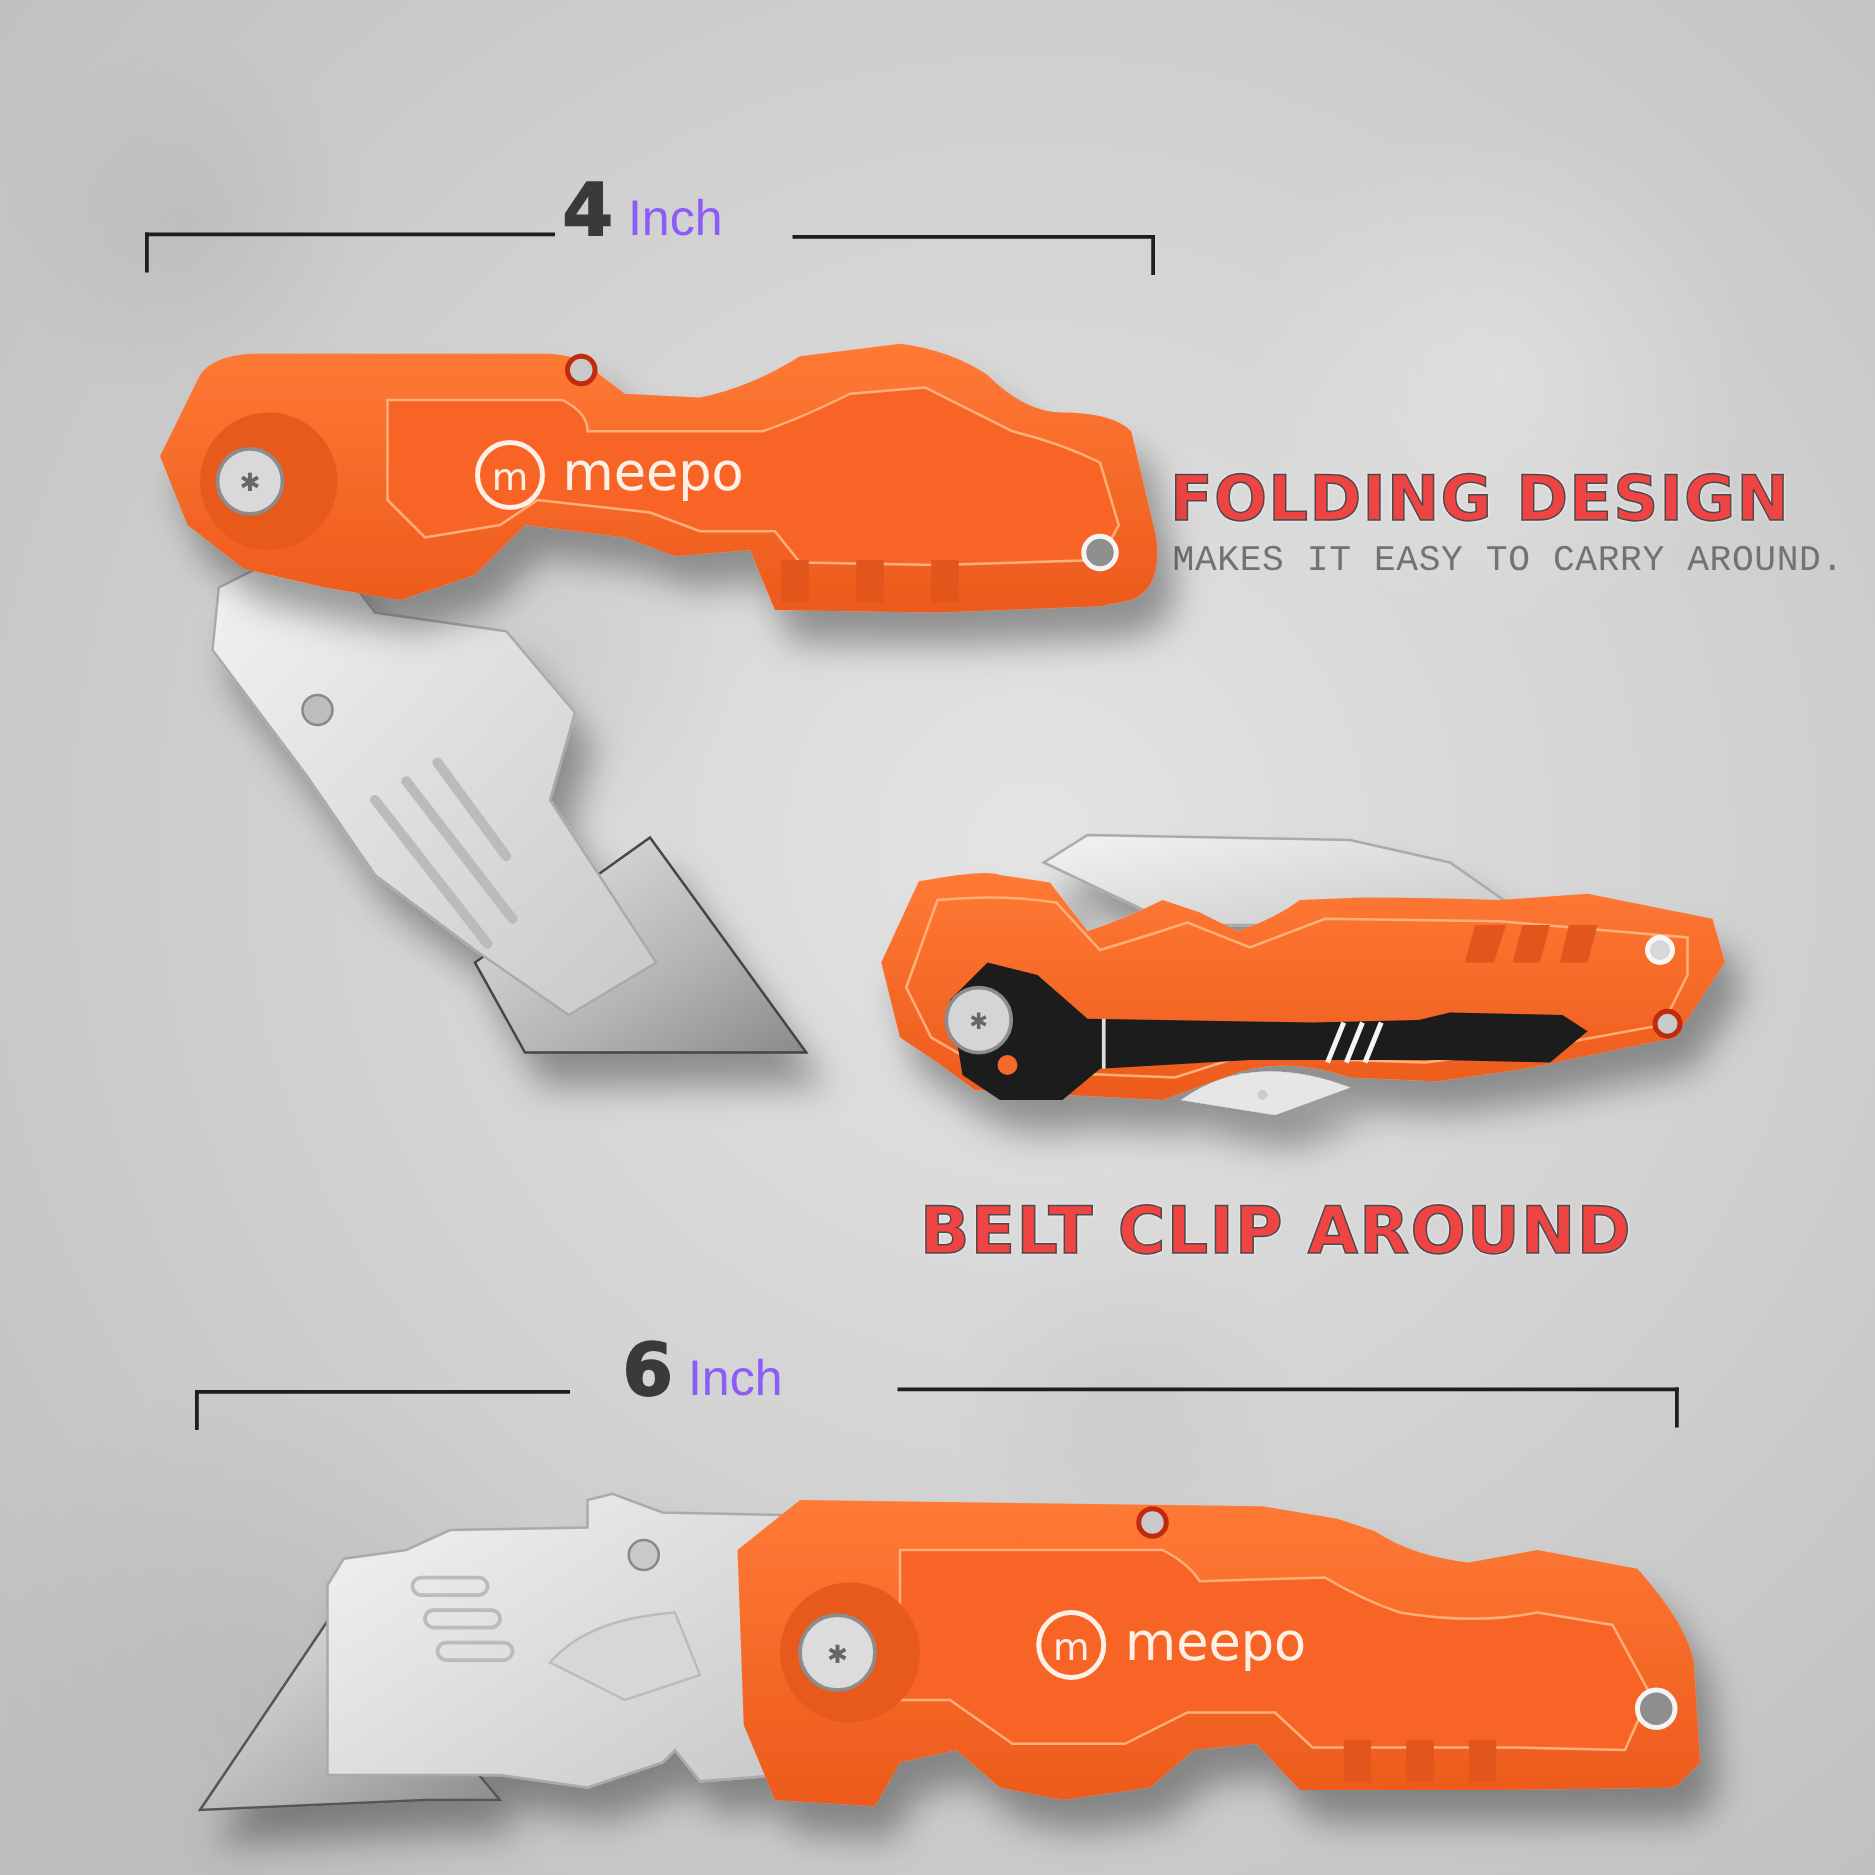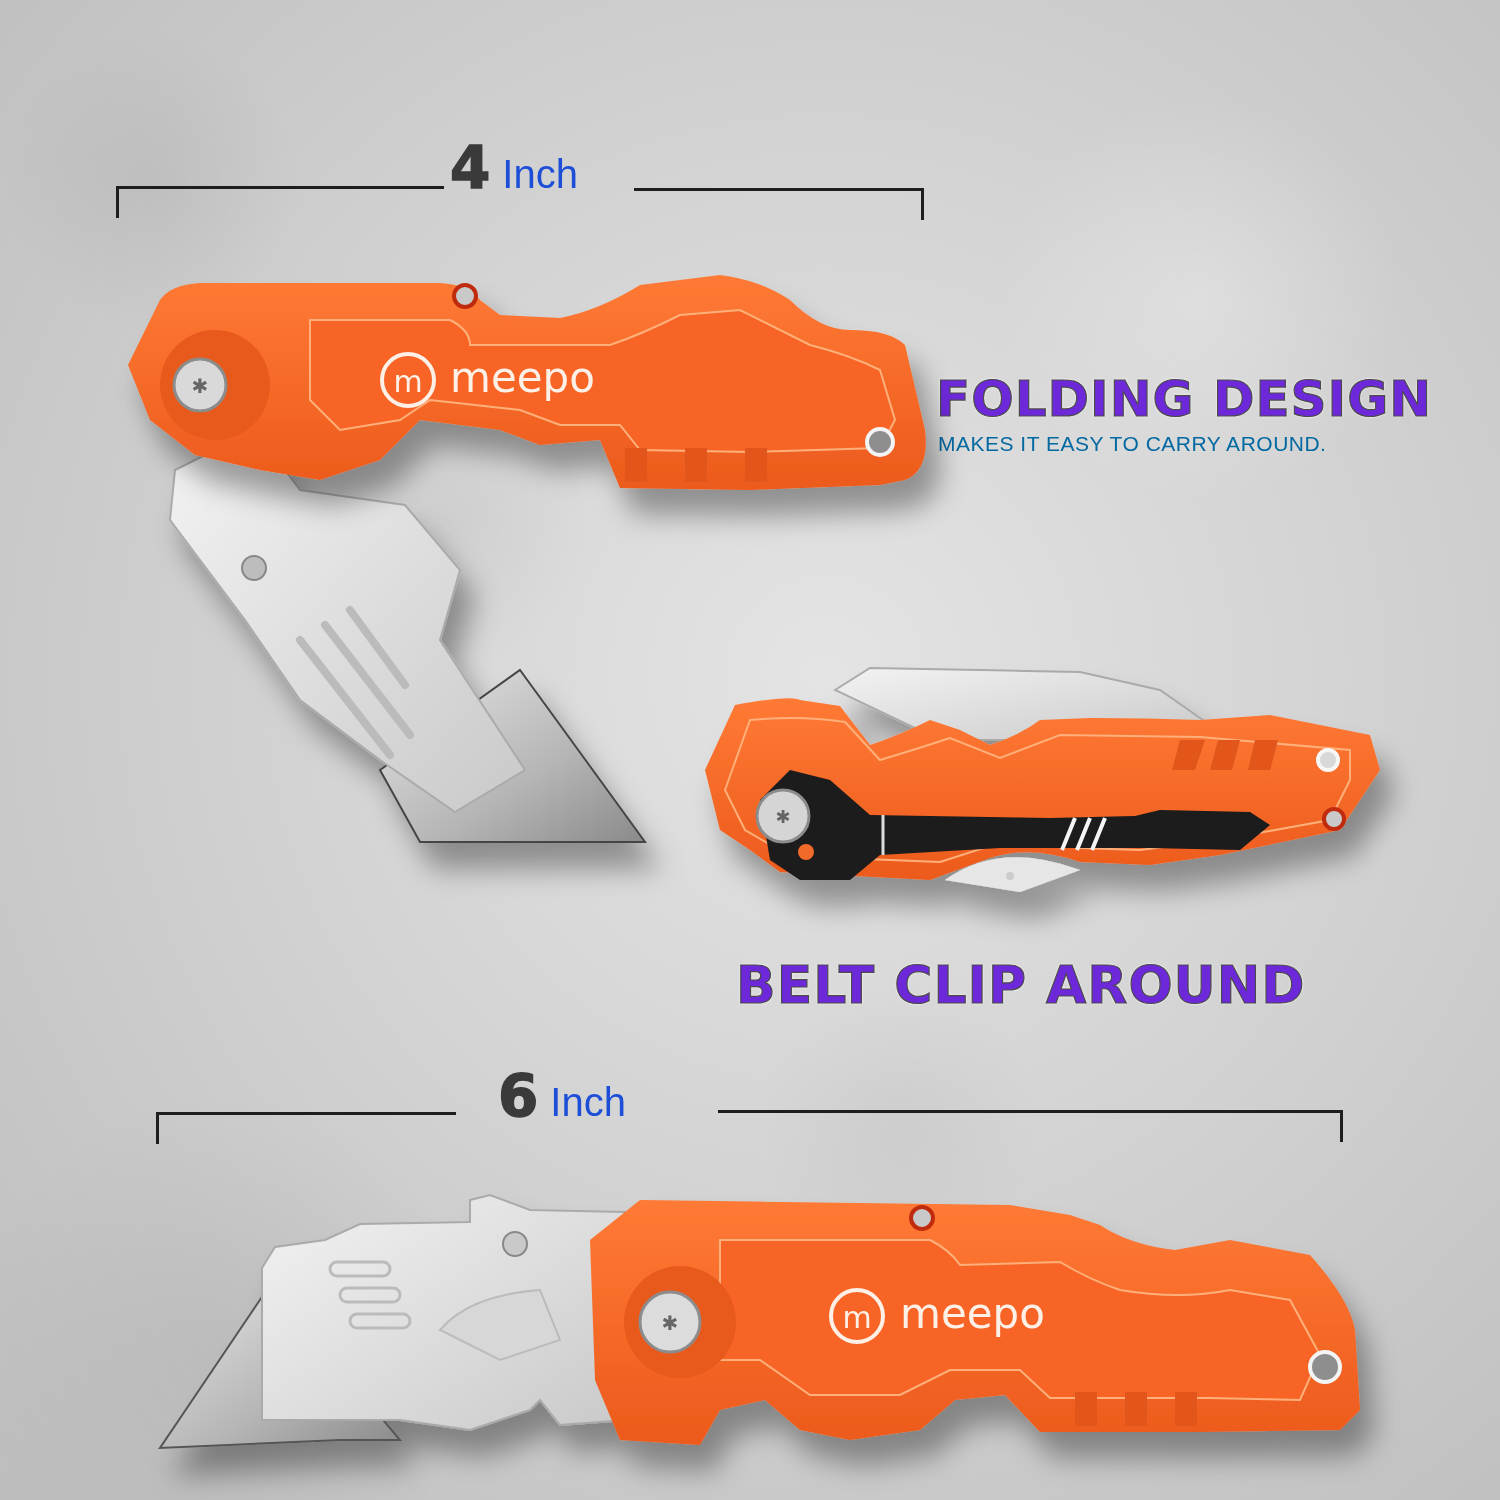--- a/index.html
+++ b/index.html
@@ -22,30 +22,30 @@
     position: absolute; border-top: 3px solid #1e1e1e;
   }
   .dim-tick { position: absolute; width: 3px; background: #1e1e1e; }
   .dim-label {
     position: absolute; display: flex; align-items: baseline; gap: 12px; color: #333;
   }
   .dim-num {
     font-family: "DejaVu Sans", sans-serif; font-weight: 900; font-size: 58px;
     color: #3a3a3a; -webkit-text-stroke: 1.5px #3a3a3a;
   }
-  .dim-unit { font-family: "Liberation Sans", sans-serif; font-size: 40px; color: #1d4ed8; }
+  .dim-unit { font-family: "Liberation Sans", sans-serif; font-size: 40px; color: #8b5cf6; }
   .headline {
     position: absolute; font-family: "DejaVu Sans", sans-serif; font-weight: 900;
-    color: #6d28d9; letter-spacing: 1px; white-space: nowrap;
+    color: #ef4444; letter-spacing: 1px; white-space: nowrap;
     -webkit-text-stroke: 1.2px #4a4a4a;
     text-shadow: 0 0 3px #fff, 0 0 2px #fff;
   }
   .subline {
-    position: absolute; font-family: Liberation Sans, sans-serif; font-size: 21px;
-    color: #0369a1; letter-spacing: 0.5px; white-space: nowrap;
+    position: absolute; font-family: Liberation Mono, monospace; font-size: 29px;
+    color: #737373; letter-spacing: 0.5px; white-space: nowrap;
   }
   svg.knife { position: absolute; overflow: visible; }
   .brand-text { font-family: "DejaVu Sans", sans-serif; }
 </style>
 </head>
 <body>
 
 <div class="texture"></div>
 
 <div>

